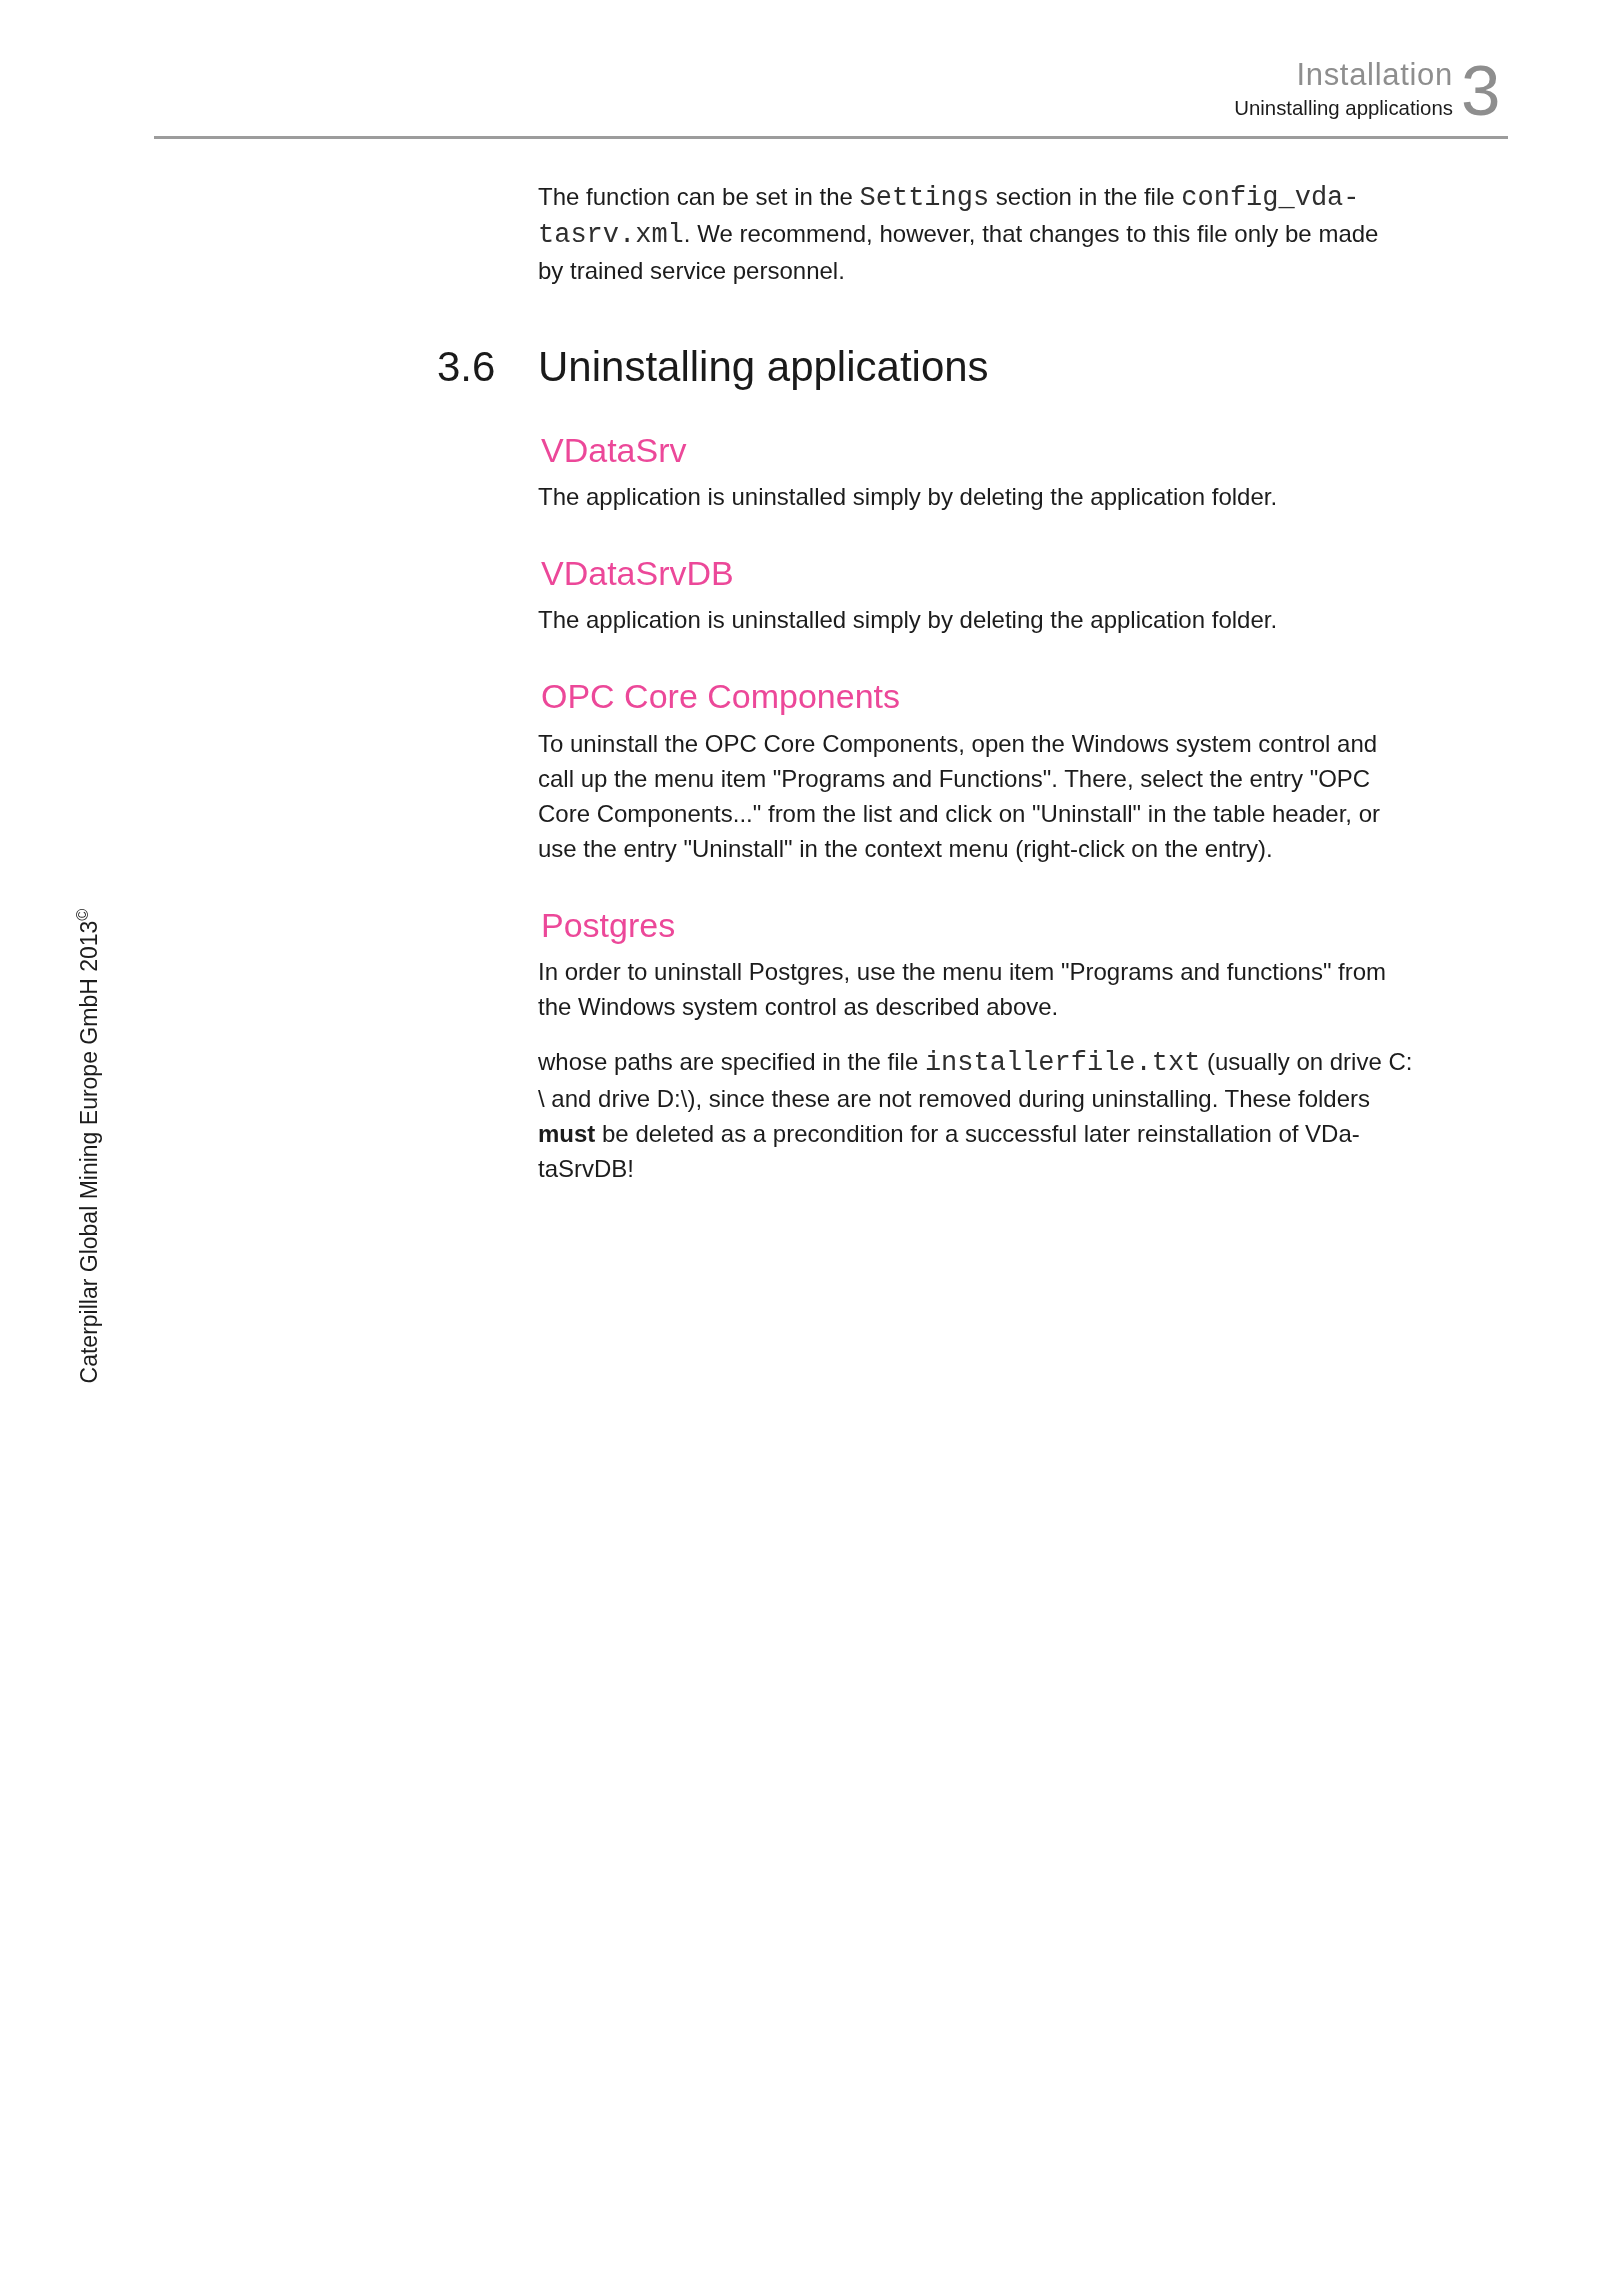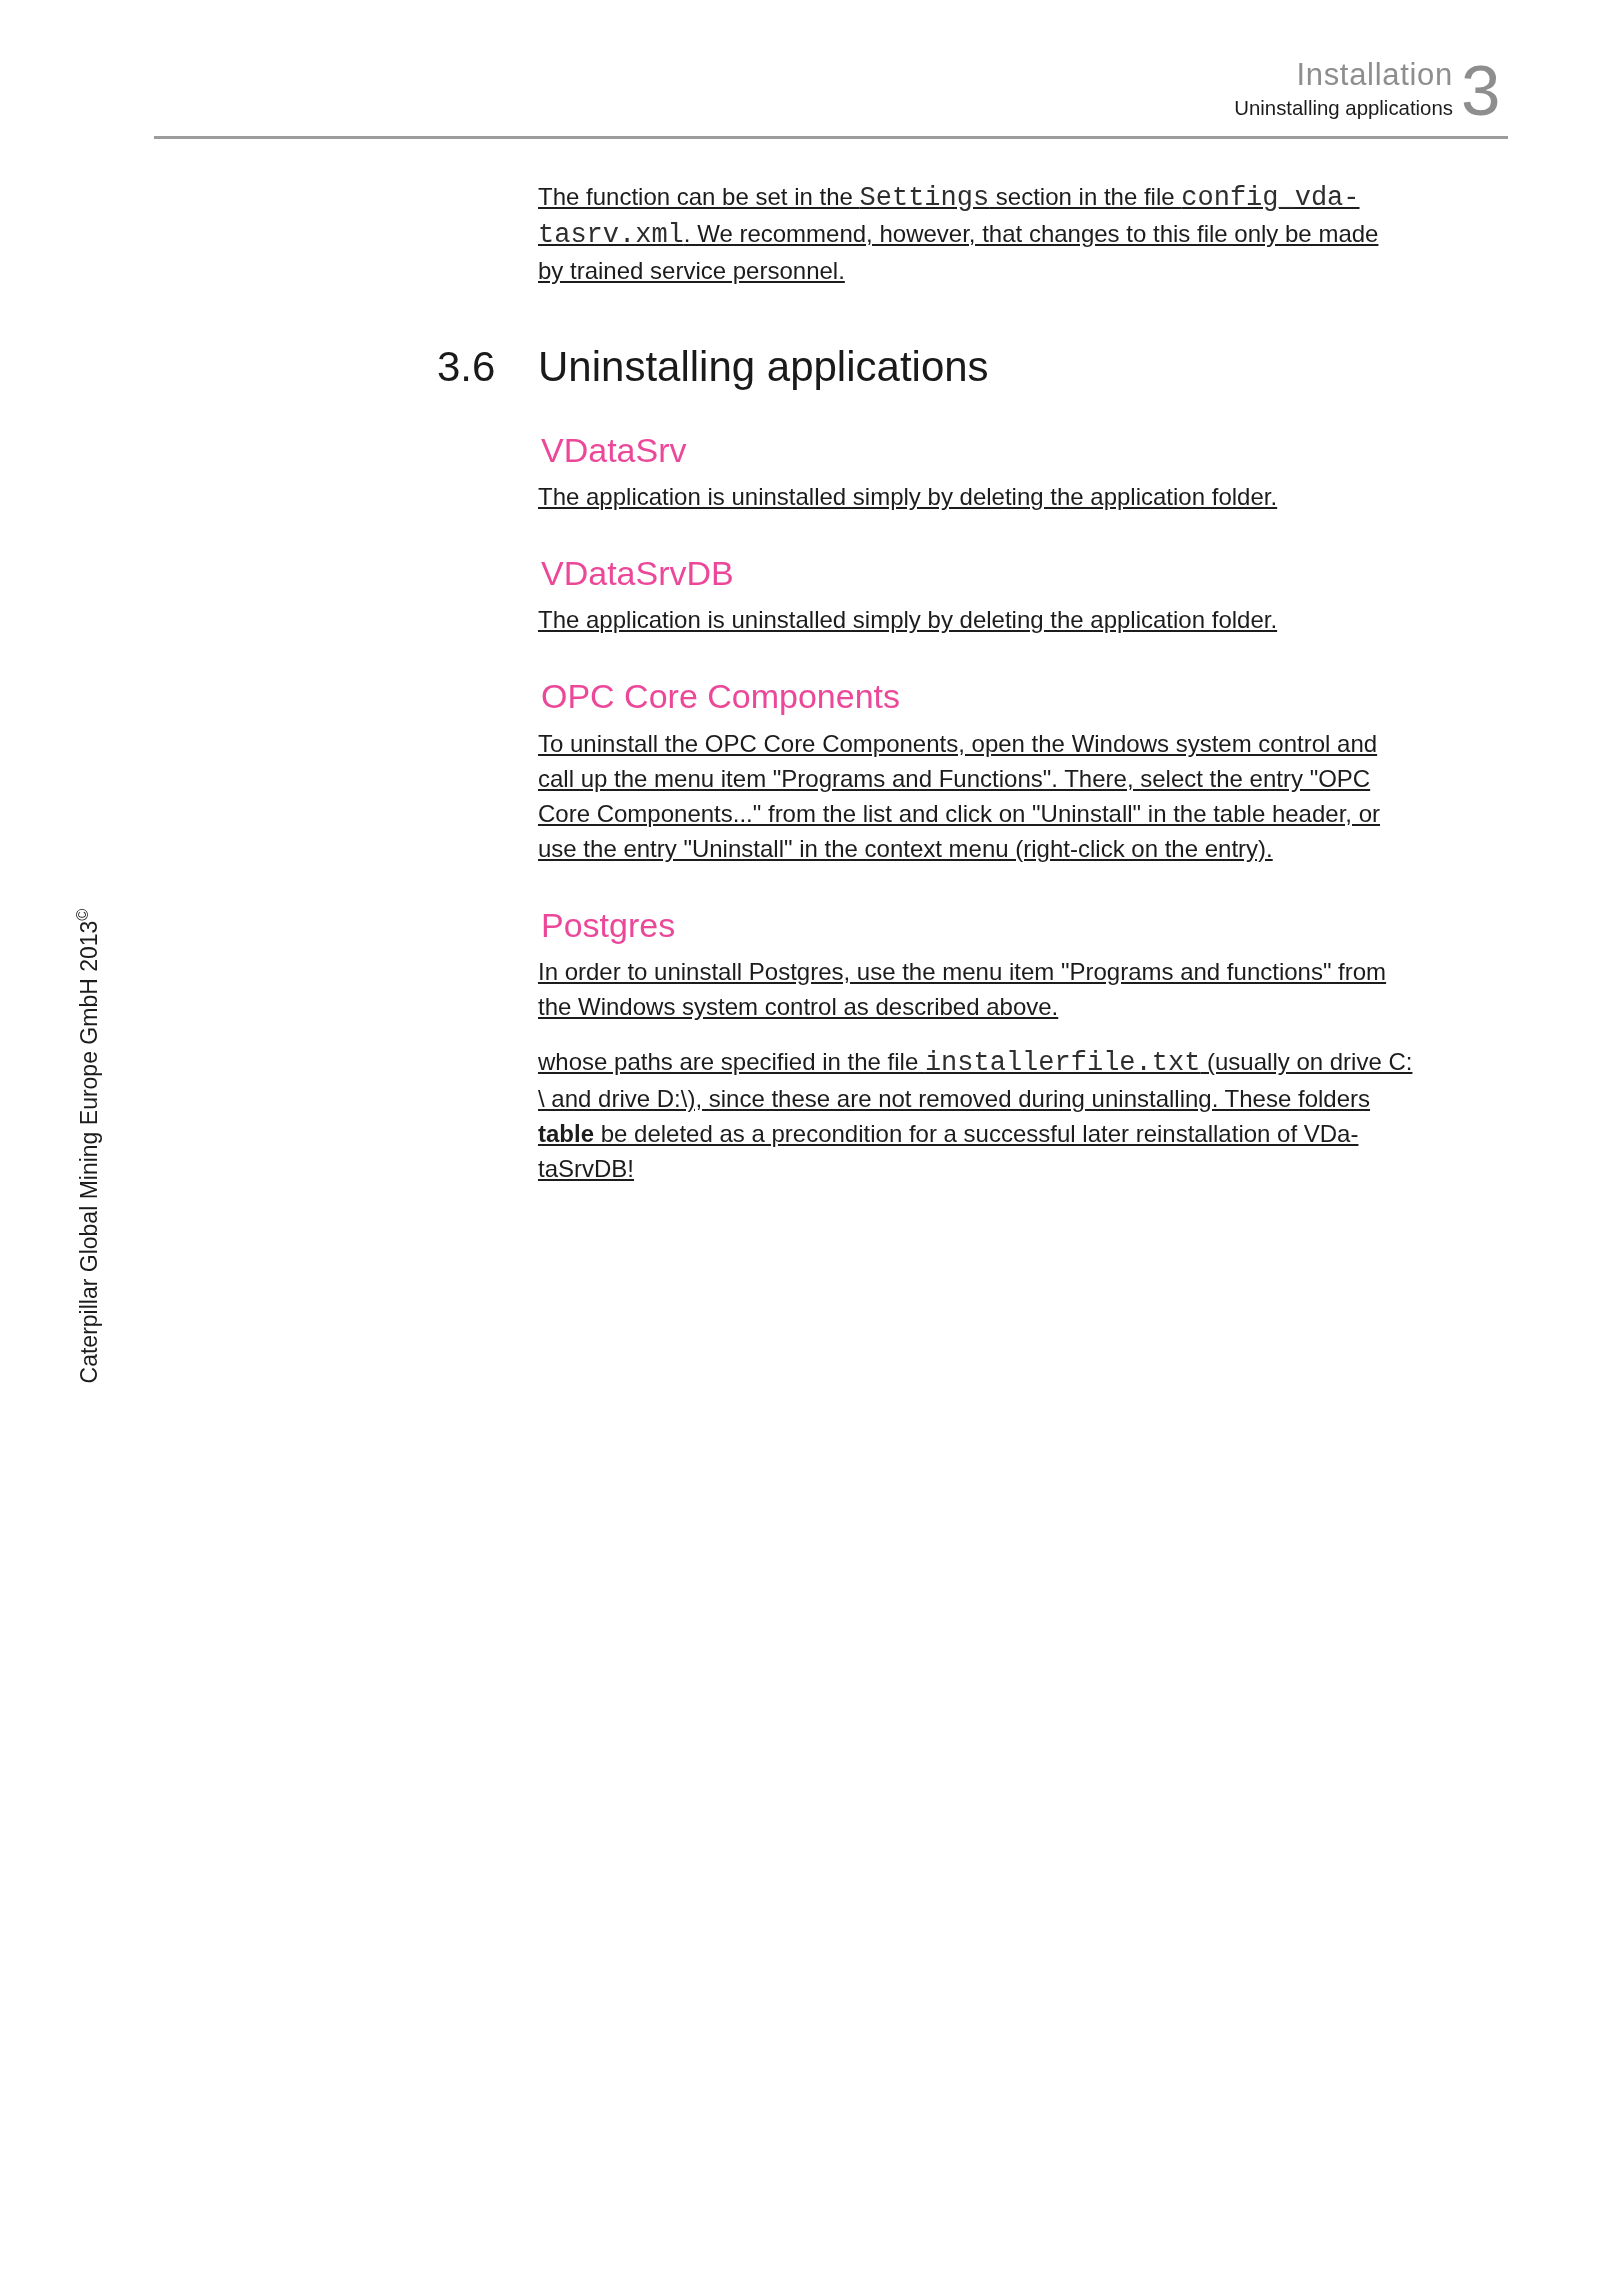--- a/index.html
+++ b/index.html
@@ -15,21 +15,21 @@
   .hdr-rule{position:absolute;left:154px;top:136px;width:1354px;height:2.7px;background:#9c9c9c;}
   .hdr-block{position:absolute;top:57px;right:170px;text-align:right;}
   .hdr-chapter{font-size:31px;line-height:35px;color:#8e8e8e;letter-spacing:0.7px;}
   .hdr-section{font-size:20.4px;line-height:26px;color:#1c1c1c;margin-top:2.7px;}
   .hdr-chapnum{
     position:absolute;left:1461px;top:55px;
     font-size:71px;line-height:71px;color:#8e8e8e;
   }
   
   .main{position:absolute;left:538px;top:179px;width:981px;}
-  .para{font-size:24px;line-height:35px;color:#1c1c1c;text-decoration:underline;}
+  .para{font-size:24px;line-height:35px;color:#1c1c1c;}
   .para .line{white-space:nowrap;}
   .mono{font-family:"Liberation Mono","DejaVu Sans Mono",monospace;font-size:27px;color:#2e2e2e;}
   .bold{font-weight:bold;}
   .sec-heading{
     position:relative;
     margin:55px 0 16px 0;padding:0;
     font-size:42px;line-height:48px;font-weight:normal;color:#1a1a1a;
   }
   .sec-heading .sec-num{position:absolute;left:-101px;top:0;}
   .subsection{margin-top:38px;}
@@ -101,21 +101,21 @@
         </div>
         <div class="subsection">
           <h3 class="sub-heading">Postgres</h3>
           <div class="para">
             <div class="line"><span>In order to uninstall Postgres, use the menu item "Programs and functions" from</span></div>
             <div class="line"><span>the Windows system control as described above.</span></div>
           </div>
           <div class="para">
             <div class="line"><span>whose paths are specified in the file </span><span class="mono">installerfile.txt</span><span> (usually on drive C:</span></div>
             <div class="line"><span>\ and drive D:\), since these are not removed during uninstalling. These folders</span></div>
-            <div class="line"><span class="bold">table</span><span> be deleted as a precondition for a successful later reinstallation of VDa-</span></div>
+            <div class="line"><span class="bold">must</span><span> be deleted as a precondition for a successful later reinstallation of VDa-</span></div>
             <div class="line"><span>taSrvDB!</span></div>
           </div>
         </div>
       </div>
   </div>
 
   <div class="sidebar">
     <span>Caterpillar Global Mining Europe GmbH 2013</span><sup>©</sup>
   </div>
 

